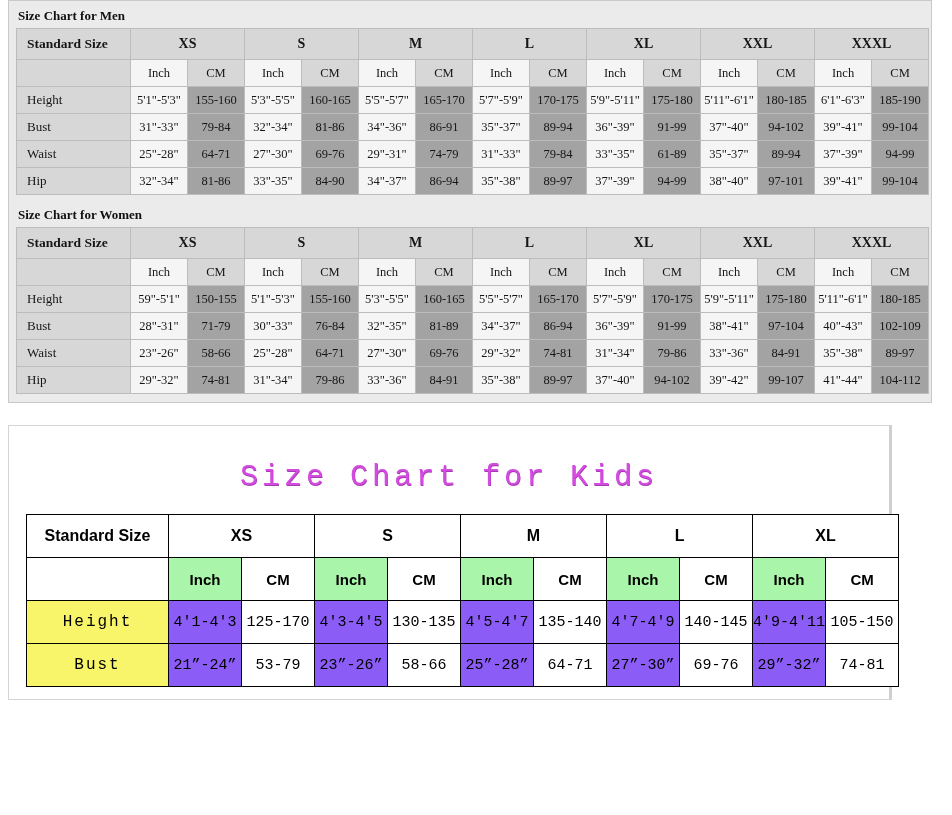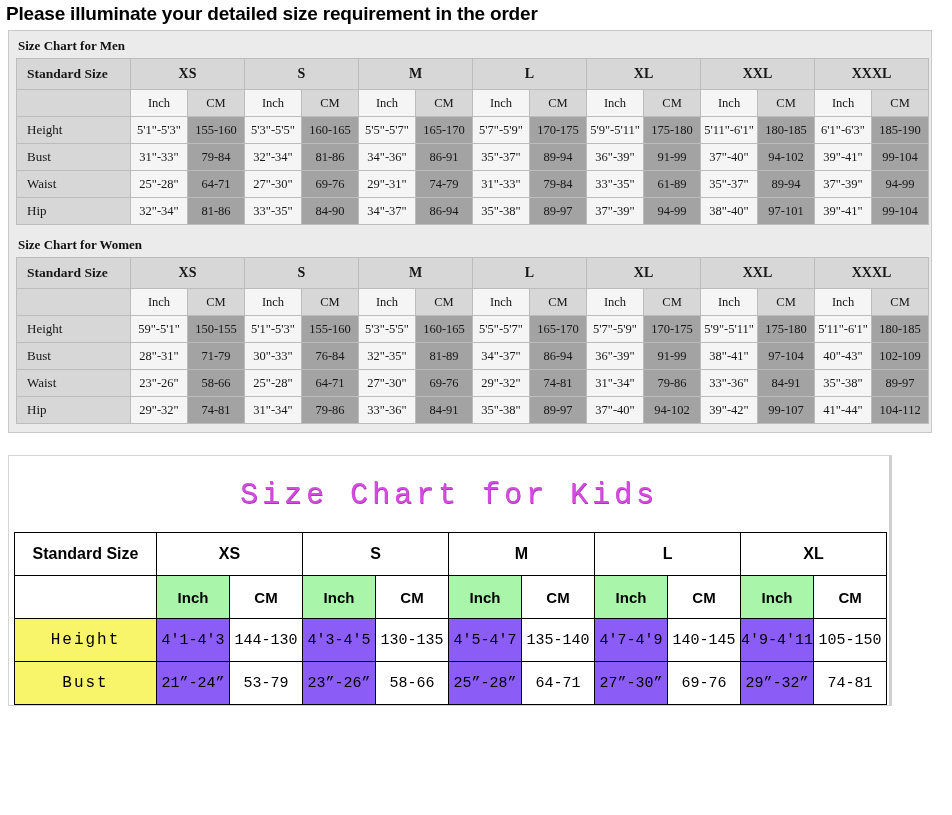--- a/index.html
+++ b/index.html
@@ -105,21 +105,21 @@
   .notice .ln { display: block; white-space: nowrap; }
 
   
   .kids-panel {
     margin: 4px 0 0 8px;
     width: 884px;
     box-sizing: border-box;
     background: #ffffff;
     border: 1px solid #d4d4d4;
     border-right: 3px solid #cfcfcf;
-    padding: 0;
+    padding: 12px;
   }
   .kids-title {
     font-family: "Liberation Mono", monospace;
     font-size: 30px;
     letter-spacing: 4px;
     color: #d44be0;
     text-align: center;
     padding: 22px 0 20px 0;
     text-shadow: 0.5px 0.5px 0 #a33aad;
   }
@@ -180,21 +180,20 @@
     background: #ffffff;
     font-family: "Liberation Mono", monospace;
     font-size: 15px;
   }
 </style>
 </head>
 <body>
 
 <div>
 
-  <div class="top-heading">Please illuminate your detailed size requirement in the order</div>
 
   <div class="adult-panel">
 
     <div class="chart-label">Size Chart for Men</div>
     <table class="adult">
       <colgroup>
         <col style="width:114px">
         <col style="width:57px">
           <col style="width:57px">
         <col style="width:57px">
@@ -474,21 +473,21 @@
           <td class="k-unit-inch">Inch</td>
           <td class="k-unit-cm">CM</td>
           <td class="k-unit-inch">Inch</td>
           <td class="k-unit-cm">CM</td>
           <td class="k-unit-inch">Inch</td>
           <td class="k-unit-cm">CM</td>
         </tr>
         <tr>
           <td class="k-rowlabel">Height</td>
           <td class="k-inch">4'1-4'3</td>
-          <td class="k-cm">144-130</td>
+          <td class="k-cm">125-170</td>
           <td class="k-inch">4'3-4'5</td>
           <td class="k-cm">130-135</td>
           <td class="k-inch">4'5-4'7</td>
           <td class="k-cm">135-140</td>
           <td class="k-inch">4'7-4'9</td>
           <td class="k-cm">140-145</td>
           <td class="k-inch">4'9-4'11</td>
           <td class="k-cm">105-150</td>
         </tr>
         <tr>

